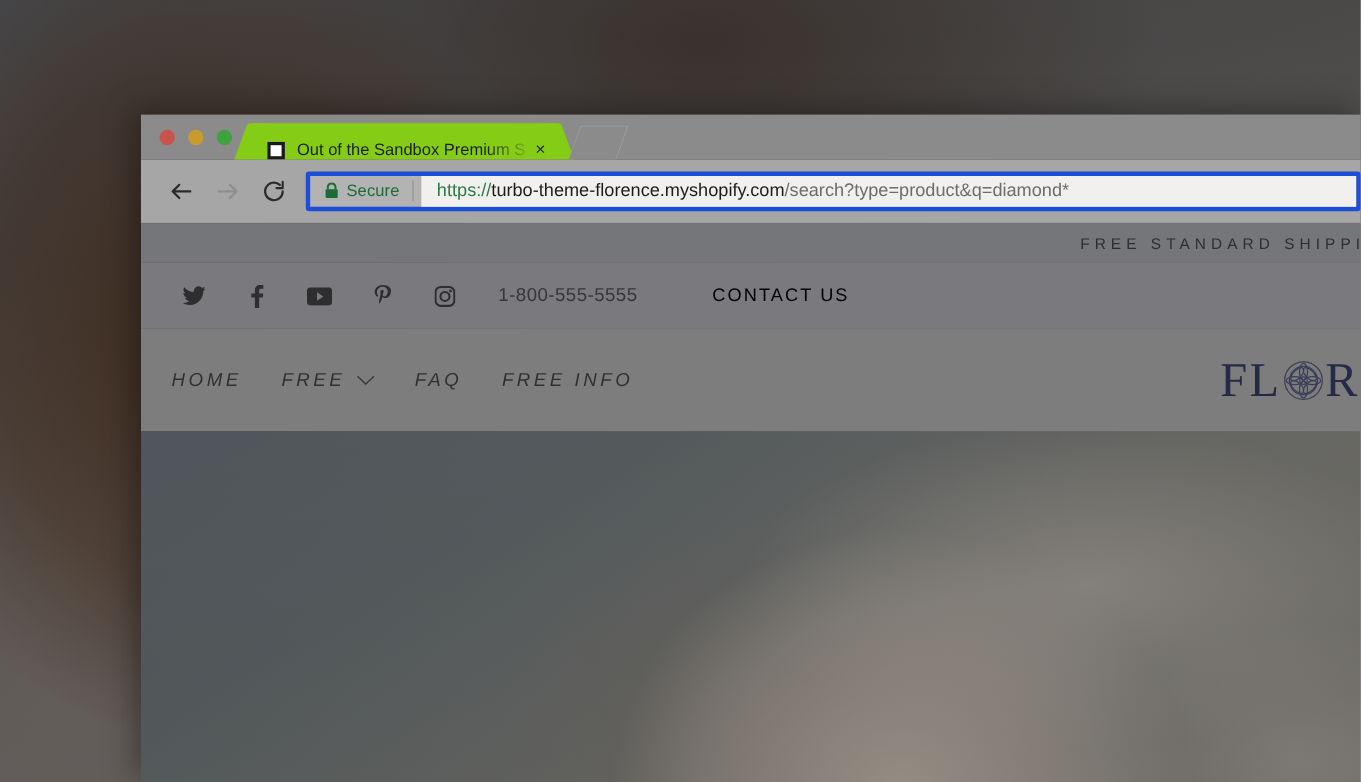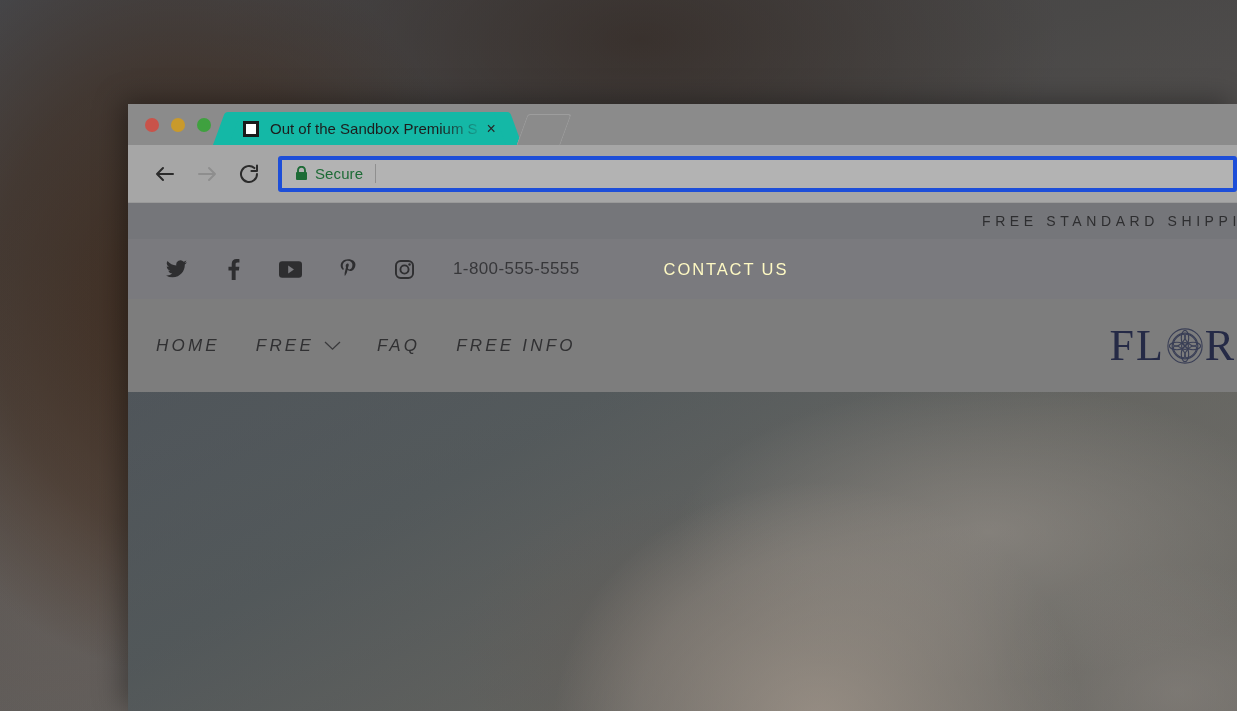--- a/index.html
+++ b/index.html
@@ -46,21 +46,21 @@
 
   .tab {
     position: relative; height: 33px;
     display: flex; align-items: center;
     padding: 0 10px 0 14px;
     background: #9b9b9b;
     margin-left: 18px;
     border-top-left-radius: 3px; border-top-right-radius: 3px;
     min-width: 0;
   }
-  .tab.active { background: #14b8a6; }
+  .tab.active { background: #84cc16; align-items: flex-end; }
   .tab::before, .tab::after {
     content: ""; position: absolute; bottom: 0;
     width: 16px; height: 33px; background: inherit;
   }
   .tab::before { left: -10px; transform: skewX(-20deg); border-top-left-radius: 3px; }
   .tab::after  { right: -10px; transform: skewX(20deg); border-top-right-radius: 3px; }
 
   .favicon {
     width: 16px; height: 16px; flex: 0 0 16px;
     border: 3px solid #1a1a1a; background: #ffffff;
@@ -136,21 +136,21 @@
   }
   .social {
     width: 41px; height: 28px; display: flex; align-items: center; justify-content: center;
   }
   .social svg { display: block; fill: #2e2e30; }
   #phone {
     font-size: 17px; color: #37373a; letter-spacing: .4px; margin-left: 12px;
     white-space: nowrap;
   }
   #contact-link {
-    font-size: 16.5px; color: #fef9c3; letter-spacing: 1.9px; margin-left: 68px;
+    font-size: 16.5px; color: #000000; letter-spacing: 1.9px; margin-left: 52px;
     white-space: nowrap;
   }
 
   #navbar {
     height: 93px; background: #7d7d7d;
     display: flex; align-items: center; justify-content: space-between;
     padding: 0 0 0 28px;
   }
   #mainnav { display: flex; align-items: center; gap: 0; font-style: italic; }
   .navlink {
@@ -231,20 +231,25 @@
 
     <div id="omnibox">
       <div id="secure-chip">
         <svg width="13" height="15" viewBox="0 0 13 15">
           <path d="M3 6V4.2a3.5 3.5 0 0 1 7 0V6" fill="none" stroke="#1d6b36" stroke-width="1.9"></path>
           <rect x="1" y="6" width="11" height="8" rx="1" fill="#1d6b36"></rect>
         </svg>
         <span id="secure-label">Secure</span>
       </div>
       <div id="omni-divider"></div>
+      <div id="url-field">
+        <span class="u-scheme">https://</span>
+          <span class="u-host">turbo-theme-florence.myshopify.com</span>
+          <span class="u-path">/search?type=product&amp;q=diamond*</span>
+      </div>
     </div>
   </div>
 
   <div id="page">
 
     <div id="announce">
       <span id="announce-text">FREE STANDARD SHIPPI</span>
     </div>
 
     <div id="utilitybar">

